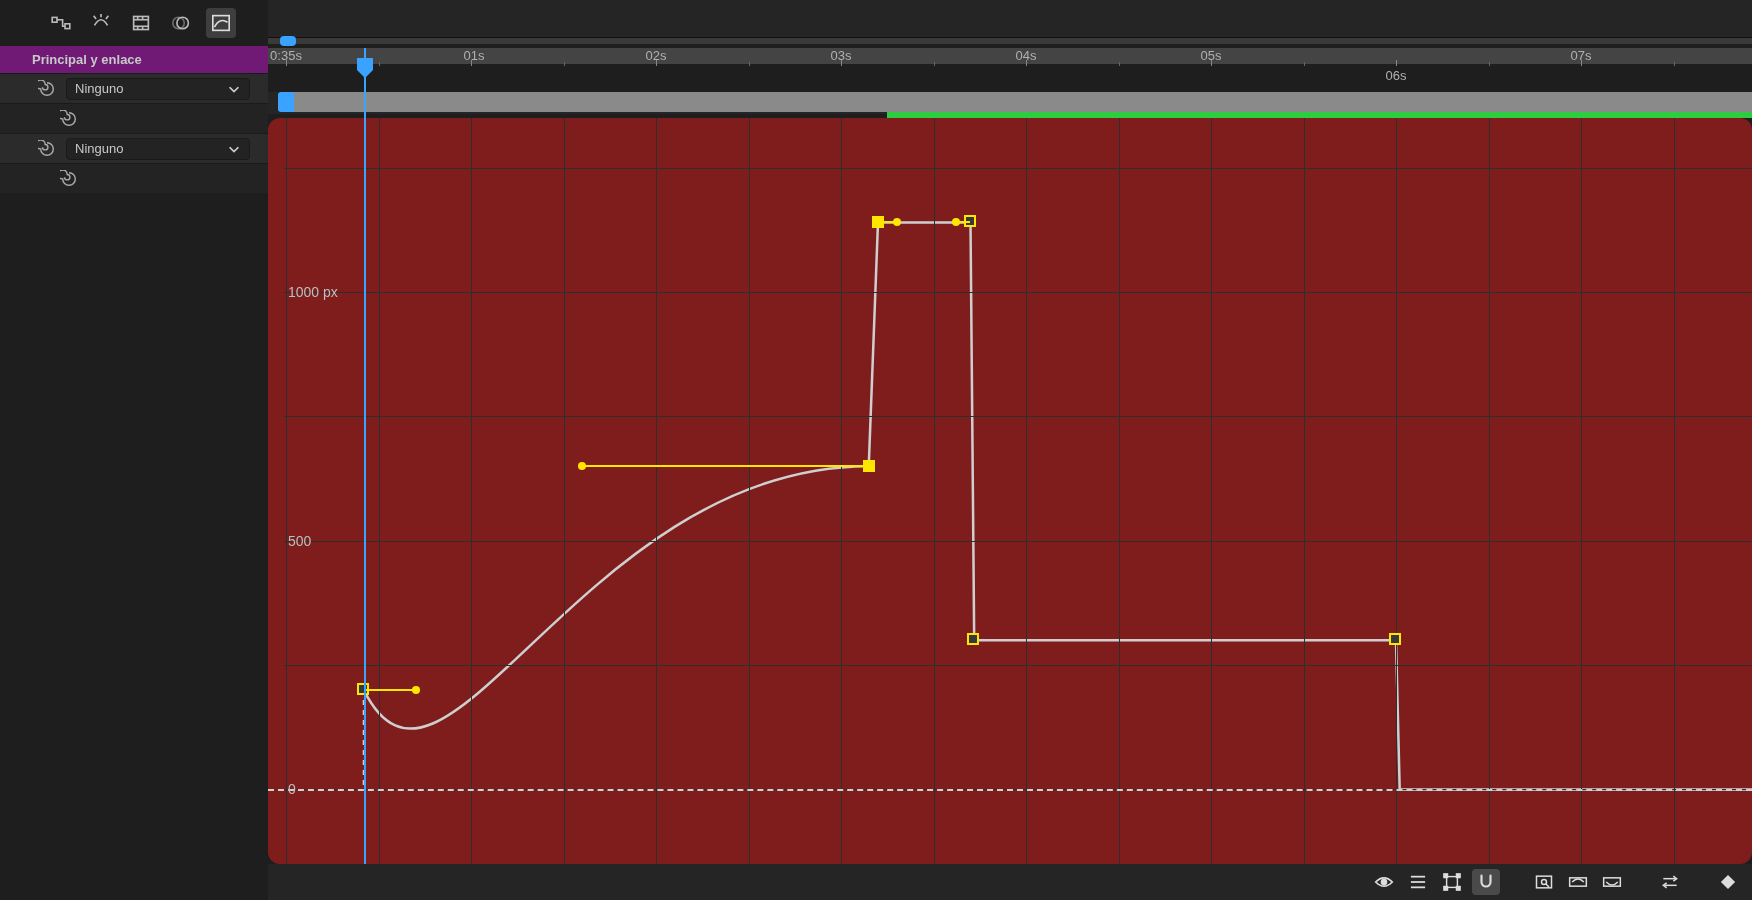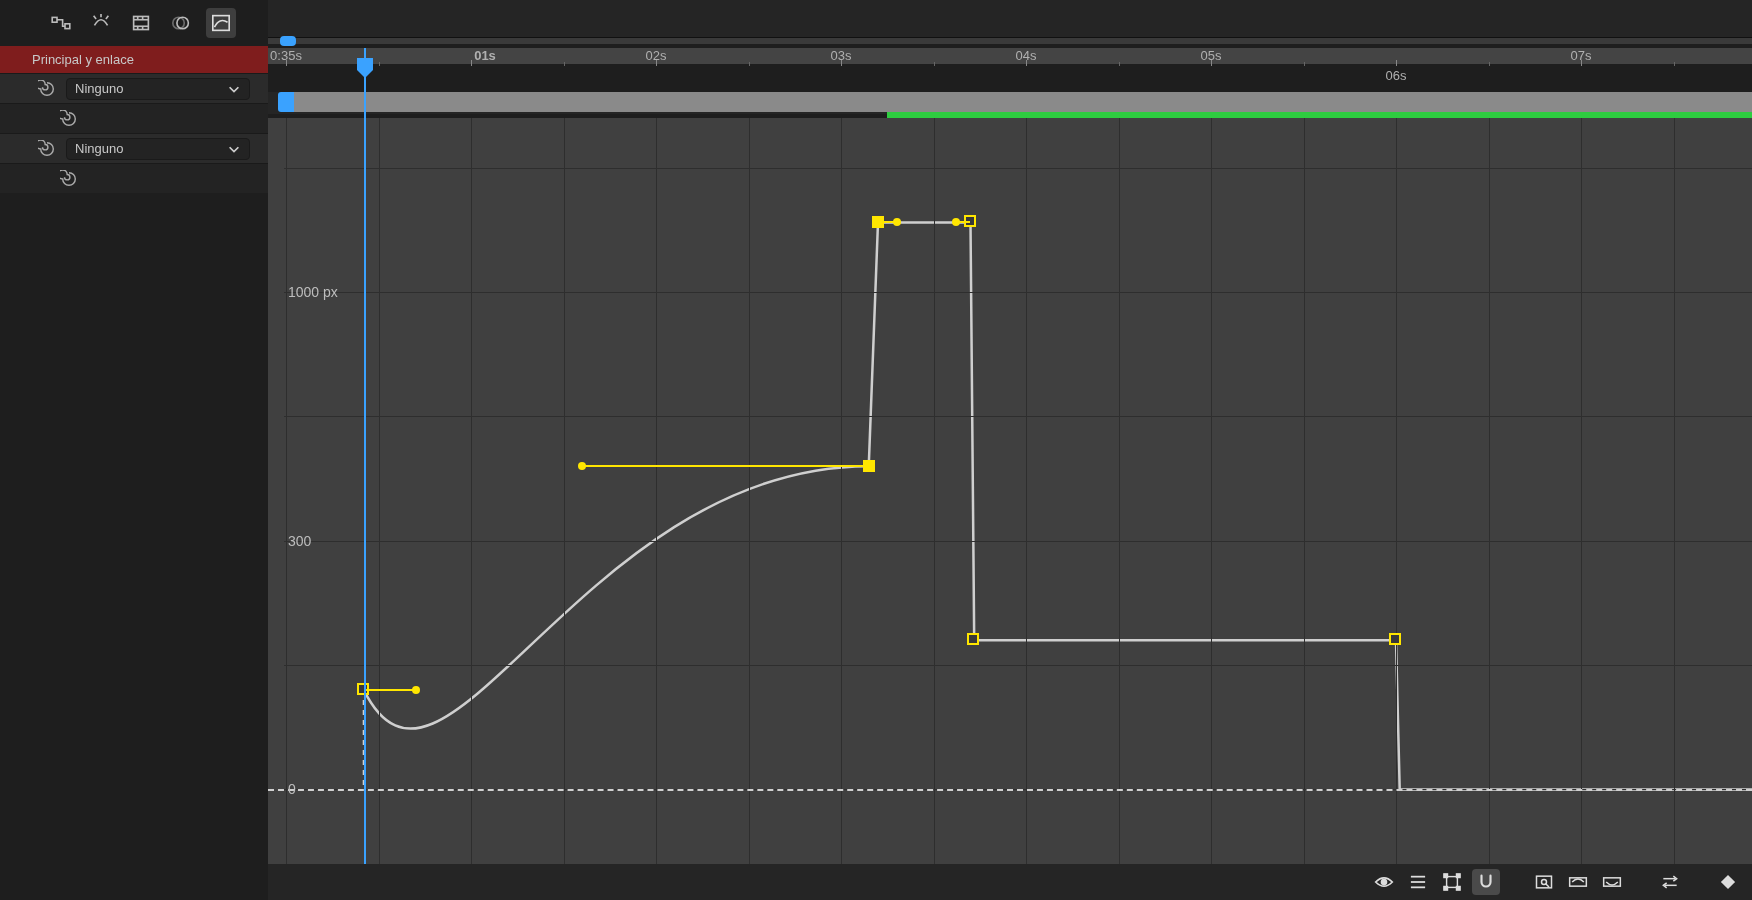--- a/index.html
+++ b/index.html
@@ -34,23 +34,23 @@
   .tb-btn {
     width: 30px; height: 30px; border-radius: 4px;
     display:flex; align-items:center; justify-content:center;
     color: #aaa;
   }
   .tb-btn.active { background: #3e3e3e; color:#ccc; }
   .icon { display:block; }
 
   .section-header {
     padding: 6px 12px 6px 32px;
-    font-weight: 400;
+    font-weight: 700;
     color: #c8c8c8;
-    background: #7f1d1d;
+    background: #701a75;
   }
   .prop-row {
     display:flex; align-items:center;
     height: 30px;
     padding-left: 38px;
     gap: 10px;
     background: #2b2b2b;
     border-top:1px solid #1a1a1a;
   }
   .prop-row.sub { background:#232323; padding-left: 60px; }
@@ -101,22 +101,23 @@
   .workarea-handle {
     position:absolute; top:92px; height:20px; width:16px;
     background:#3aa2ff; border-radius:3px 0 0 3px;
   }
   .render-cache {
     position:absolute; top:112px; height:6px; background:#2ecc40;
   }
 
   .graph-area {
     position:absolute; left:0; right:0; top:118px; bottom:36px;
-    background:#404040;
+    background:#7f1d1d;
     overflow:hidden;
+    border-radius:12px;
   }
   .grid-v, .grid-h {
     position:absolute; background:#2e2e2e;
   }
   .grid-v { top:0; bottom:0; width:1px; }
   .grid-h { left:16px; right:0; height:1px; }
 
   .zero-line {
     position:absolute; left:0; right:0; height:0;
     border-top:2px dashed #d0d0d0;
@@ -283,21 +284,21 @@
         <div class="grid-v" style="left: 1313px;"></div>
         <div class="grid-v" style="left: 1405.5px;"></div>
         <div class="grid-h" style="top: 671.4px;"></div>
         <div class="grid-h" style="top: 547.067px;"></div>
         <div class="grid-h" style="top: 422.733px;"></div>
         <div class="grid-h" style="top: 298.4px;"></div>
         <div class="grid-h" style="top: 174.067px;"></div>
         <div class="grid-h" style="top: 49.7333px;"></div>
         <div class="zero-line" style="top: 671.4px;"></div>
         <div class="y-label" style="top: 174.067px;">1000 px</div>
-        <div class="y-label" style="top: 422.733px;">300</div>
+        <div class="y-label" style="top: 422.733px;">500</div>
         <div class="y-label" style="top: 671.4px;">0</div>
         <div class="kf hollow" style="left: 95.7px; top: 571.933px;"></div>
         <div class="handle-line" style="left: 95.7px; top: 571.933px; width: 51.8px;"></div>
         <div class="handle-dot" style="left: 147.5px; top: 571.933px;"></div>
         <div class="kf" style="left: 600.75px; top: 348.133px;"></div>
         <div class="handle-line" style="left: 314px; top: 348.133px; width: 286.75px;"></div>
         <div class="handle-dot" style="left: 314px; top: 348.133px;"></div>
         <div class="kf" style="left: 610px; top: 104.44px;"></div>
         <div class="handle-line" style="left: 610px; top: 104.44px; width: 18.5px;"></div>
         <div class="handle-dot" style="left: 628.5px; top: 104.44px;"></div>
@@ -384,21 +385,21 @@
           <svg width="16" height="16" viewBox="0 0 18 18">
               <path d="M9 1 L17 9 L9 17 L1 9 Z" fill="#ddd"></path>
             </svg>
         </div>
       </div>
     </div>
   <div class="time-tick" style="left: 18px; top: 60px; height: 6px; background: rgb(136, 136, 136);"></div>
       <div class="time-label" style="left: 18px;">0:35s</div>
       <div class="time-tick" style="left: 110.5px; top: 62px; height: 4px; background: rgb(102, 102, 102);"></div>
       <div class="time-tick" style="left: 203px; top: 60px; height: 6px; background: rgb(136, 136, 136);"></div>
-      <div class="time-label" style="left: 217px; font-weight: bold;">01s</div>
+      <div class="time-label" style="left: 206px;">01s</div>
       <div class="time-tick" style="left: 295.5px; top: 62px; height: 4px; background: rgb(102, 102, 102);"></div>
       <div class="time-tick" style="left: 388px; top: 60px; height: 6px; background: rgb(136, 136, 136);"></div>
       <div class="time-label" style="left: 388px;">02s</div>
       <div class="time-tick" style="left: 480.5px; top: 62px; height: 4px; background: rgb(102, 102, 102);"></div>
       <div class="time-tick" style="left: 573px; top: 60px; height: 6px; background: rgb(136, 136, 136);"></div>
       <div class="time-label" style="left: 573px;">03s</div>
       <div class="time-tick" style="left: 665.5px; top: 62px; height: 4px; background: rgb(102, 102, 102);"></div>
       <div class="time-tick" style="left: 758px; top: 60px; height: 6px; background: rgb(136, 136, 136);"></div>
       <div class="time-label" style="left: 758px;">04s</div>
       <div class="time-tick" style="left: 850.5px; top: 62px; height: 4px; background: rgb(102, 102, 102);"></div>

